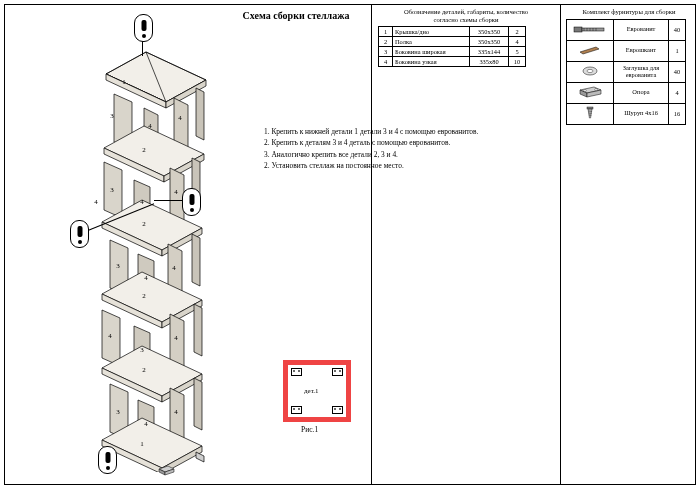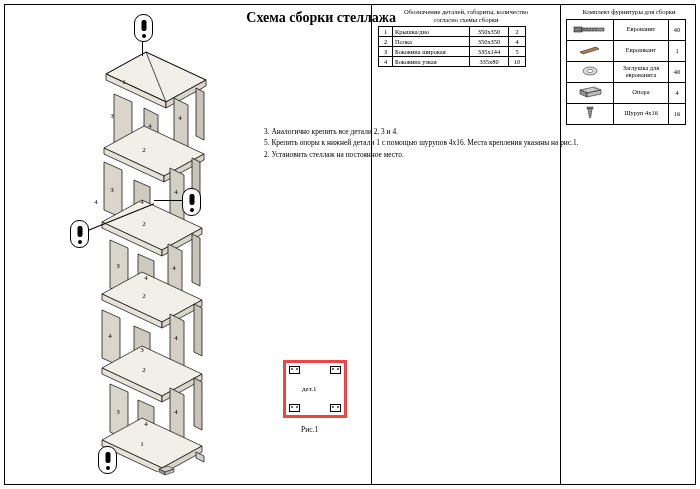--- a/index.html
+++ b/index.html
@@ -1,21 +1,21 @@
 <!DOCTYPE html>
 <html><head>
 <meta charset="utf-8">
 <style>
   html,body{margin:0;padding:0;background:#fff;}
   body{width:700px;height:489px;font-family:"Liberation Serif",serif;color:#000;}
   #page{position:relative;width:700px;height:489px;overflow:hidden;background:#fff;}
   .frame{position:absolute;left:4px;top:4px;width:692px;height:481px;border:1px solid #000;box-sizing:border-box;}
   .vline{position:absolute;top:4px;width:0;border-left:1px solid #000;height:481px;}
 
-  .title{position:absolute;left:196px;top:10px;width:200px;text-align:right;font-size:14px;font-weight:bold;}
+  .title{position:absolute;left:196px;top:10px;width:200px;text-align:center;font-size:10px;font-weight:bold;}
 
   
   .tbl-head{font-size:6.6px;text-align:center;line-height:1.15;}
   table.spec{border-collapse:collapse;font-size:6.4px;}
   table.spec td{border:1px solid #000;padding:0 2px;height:9px;line-height:9px;}
   .c-num{width:9px;text-align:center;}
   .c-name{width:72px;text-align:left;padding-left:3px;}
   .c-dim{width:34px;text-align:center;}
   .c-qty{width:12px;text-align:center;}
 
@@ -24,21 +24,21 @@
   .f-ico{width:44px;text-align:center;}
   .f-name{width:52px;text-align:center;line-height:1.05;}
   .f-qty{width:14px;text-align:center;}
 
   
   .instr{position:absolute;left:264px;top:126px;width:330px;font-size:7.4px;line-height:1.55;}
   .instr div{white-space:nowrap;}
 
   
   .fig-wrap{position:absolute;left:283px;top:360px;}
-  .fig-box{position:relative;width:58px;height:52px;border:3px solid #ef4444;background:#fff;}
+  .fig-box{position:relative;width:58px;height:52px;border:5px solid #ef4444;background:#fff;}
   .fig-box .corner{position:absolute;width:9px;height:6px;border:1px solid #000;background:#fff;}
   .fig-box .corner i{position:absolute;top:1px;width:2px;height:2px;border:1px solid #000;border-radius:50%;background:#fff;box-sizing:border-box;}
   .fig-box .corner i.l{left:1px;}
   .fig-box .corner i.r{right:1px;}
   .fig-label{position:absolute;left:16px;top:22px;font-size:7px;}
   .fig-cap{position:absolute;left:18px;top:58px;font-size:7.5px;margin-top:7px;}
 
   
   #drawing{position:absolute;left:46px;top:22px;width:210px;height:450px;}
   #drawing svg{display:block;}
@@ -156,22 +156,23 @@
               </svg>
         </td>
         <td class="f-name">Шуруп 4х16</td>
         <td class="f-qty">16</td>
       </tr>
     </tbody>
       </table>
   </div>
 
   <div class="instr">
+    <div>1. Крепить к нижней детали 1 детали 3 и 4 с помощью еврованитов.</div>
+    <div>2. Крепить к деталям 3 и 4 деталь с помощью еврованитов.</div>
     <div>3. Аналогично крепить все детали 2, 3 и 4.</div>
-    <div>5. Крепить опоры к нижней детали 1 с помощью шурупов 4х16. Места крепления указаны на рис.1.</div>
     <div>2. Установить стеллаж на постоянное место.</div>
   </div>
 
   <div class="fig-wrap">
     <div class="fig-box">
       <div class="corner" style="left:3px;top:3px;">
           <i class="l"></i>
           <i class="r"></i>
         </div>
       <div class="corner" style="right:3px;top:3px;">

